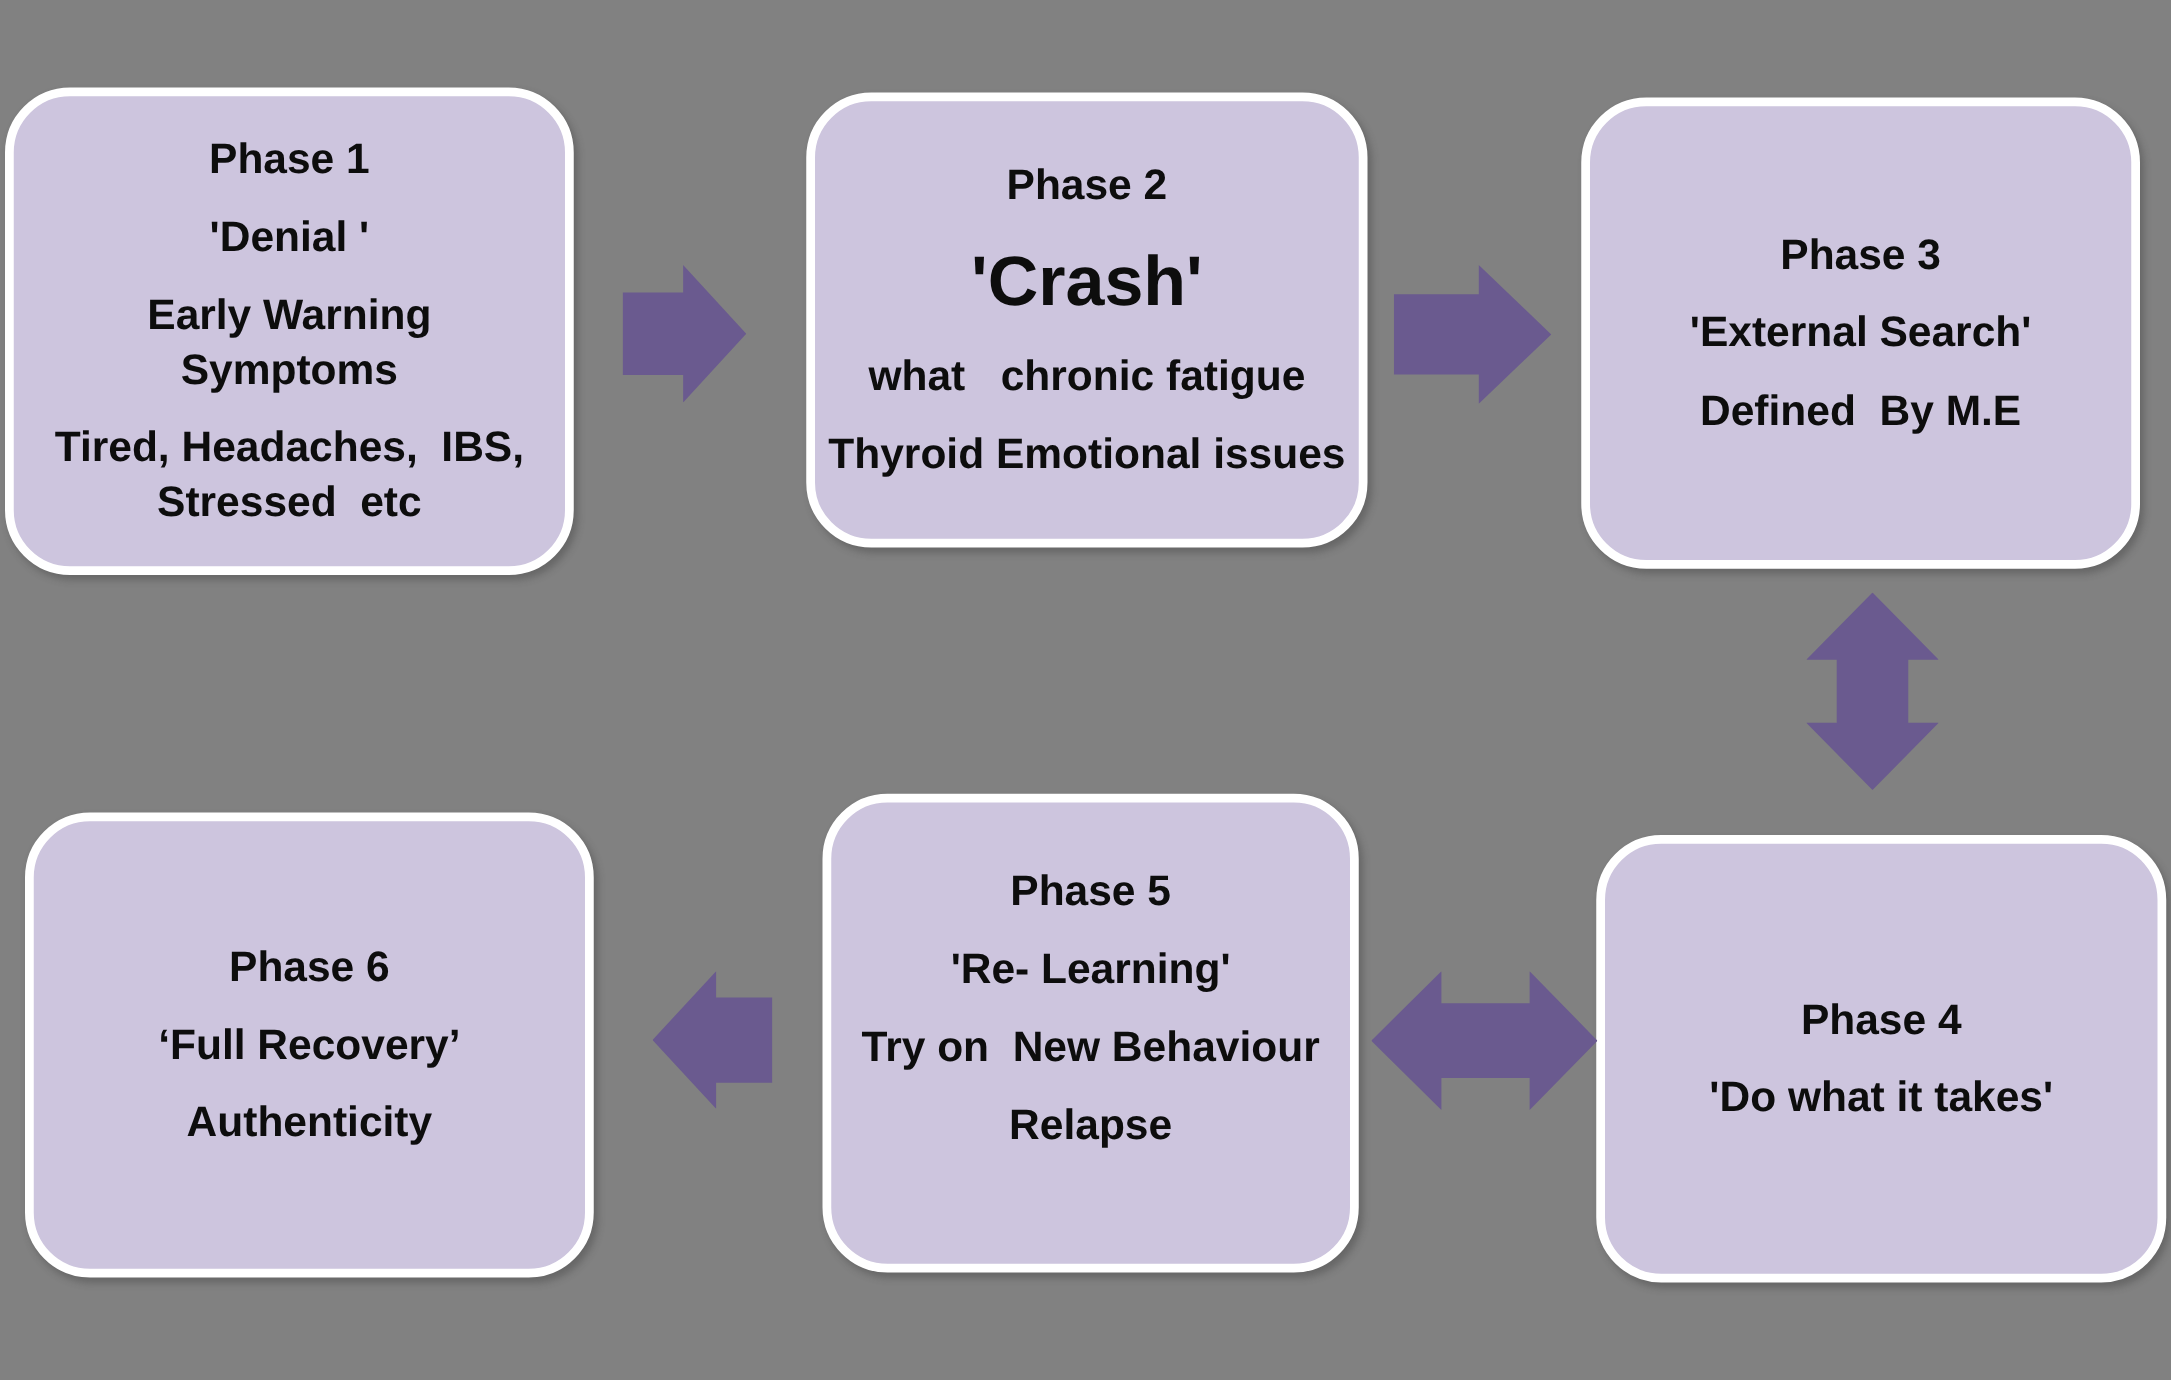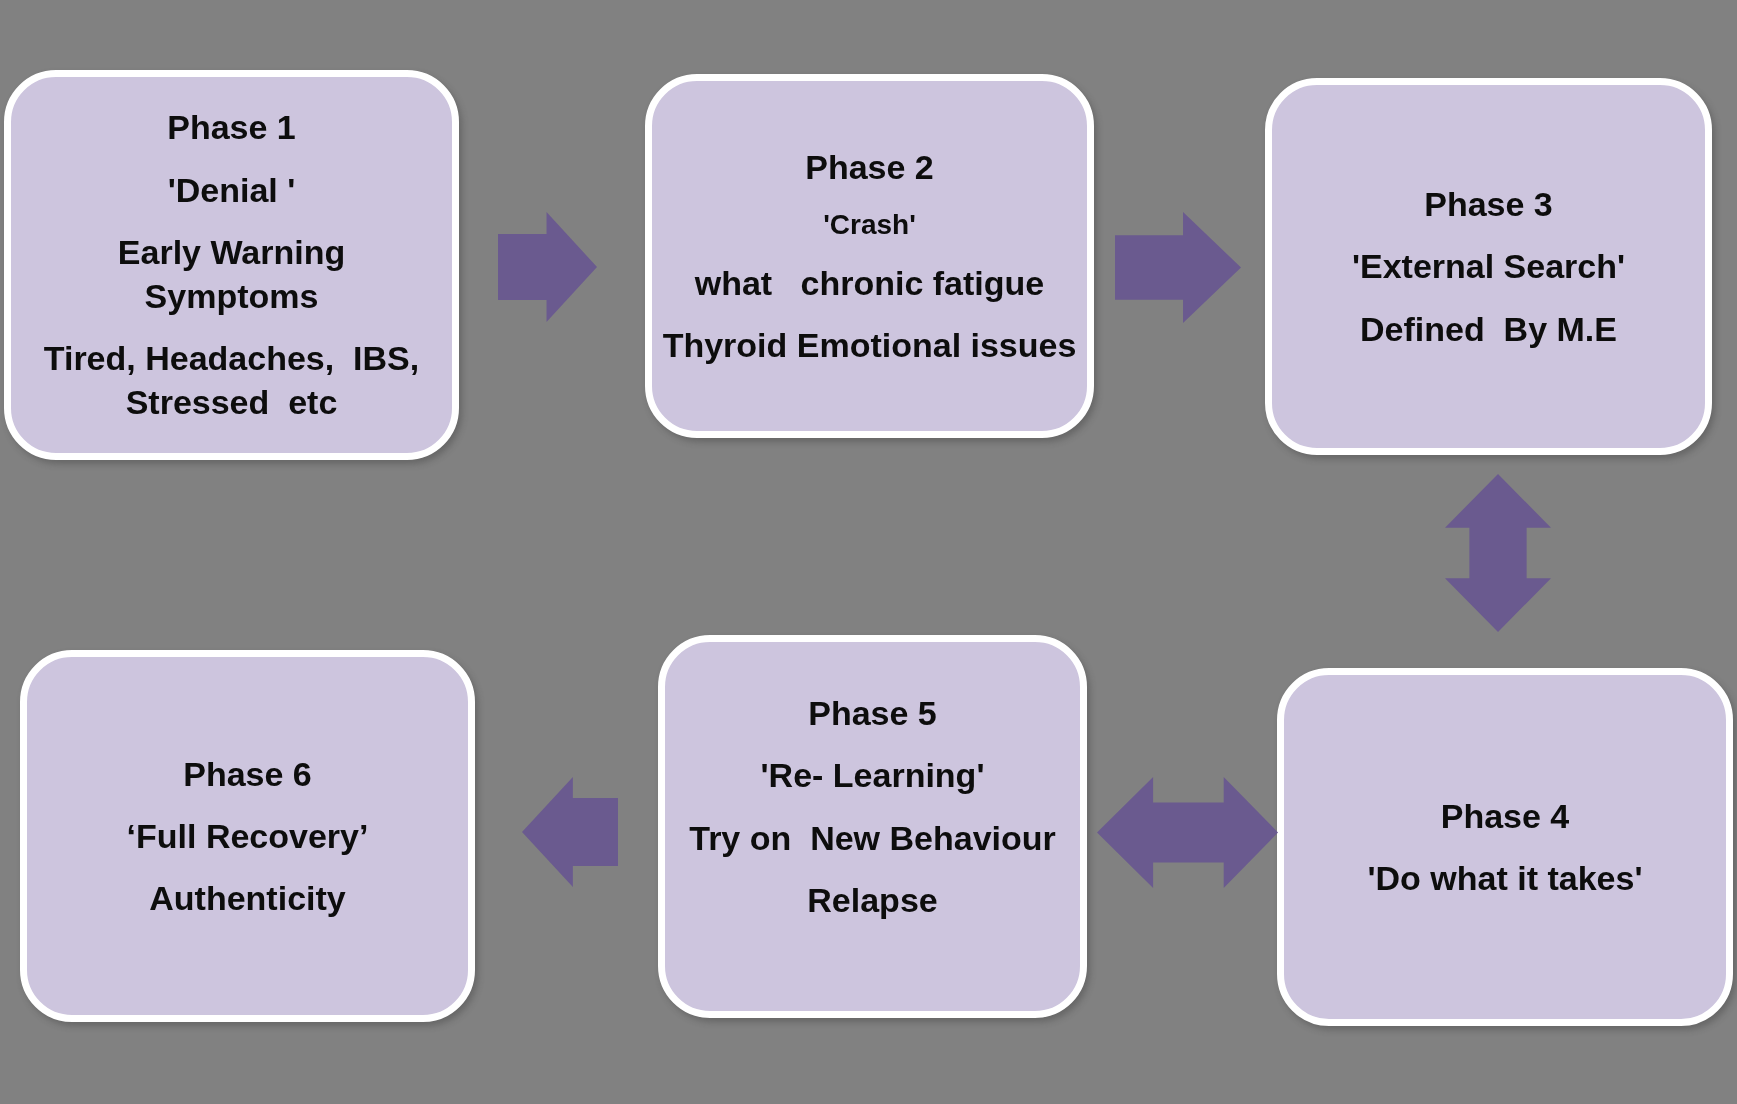--- a/index.html
+++ b/index.html
@@ -29,21 +29,21 @@
     text-align: center;
   }
   .box p {
     margin: 9px 0;
     line-height: 1.3;
     font-size: 34px;
     font-weight: bold;
     color: #0d0d0d;
     white-space: pre-wrap;
   }
-  .box p.big { font-size: 28px; text-align: center; }
+  .box p.big { font-size: 56px; text-align: center; }
 
   #box-phase1 { left: 4px;    top: 70px;  width: 455px; height: 390px; }
   #box-phase2 { left: 645px;  top: 74px;  width: 449px; height: 364px; }
   #box-phase3 { left: 1265px; top: 78px;  width: 447px; height: 377px; }
   #box-phase6 { left: 20px;   top: 650px; width: 455px; height: 372px; text-align: right; }
   #box-phase5 { left: 658px;  top: 635px; width: 429px; height: 383px; padding-bottom: 40px; }
   #box-phase4 { left: 1277px; top: 657px; width: 456px; height: 358px; margin-top: 11px; }
 
   .arrow {
     position: absolute;

